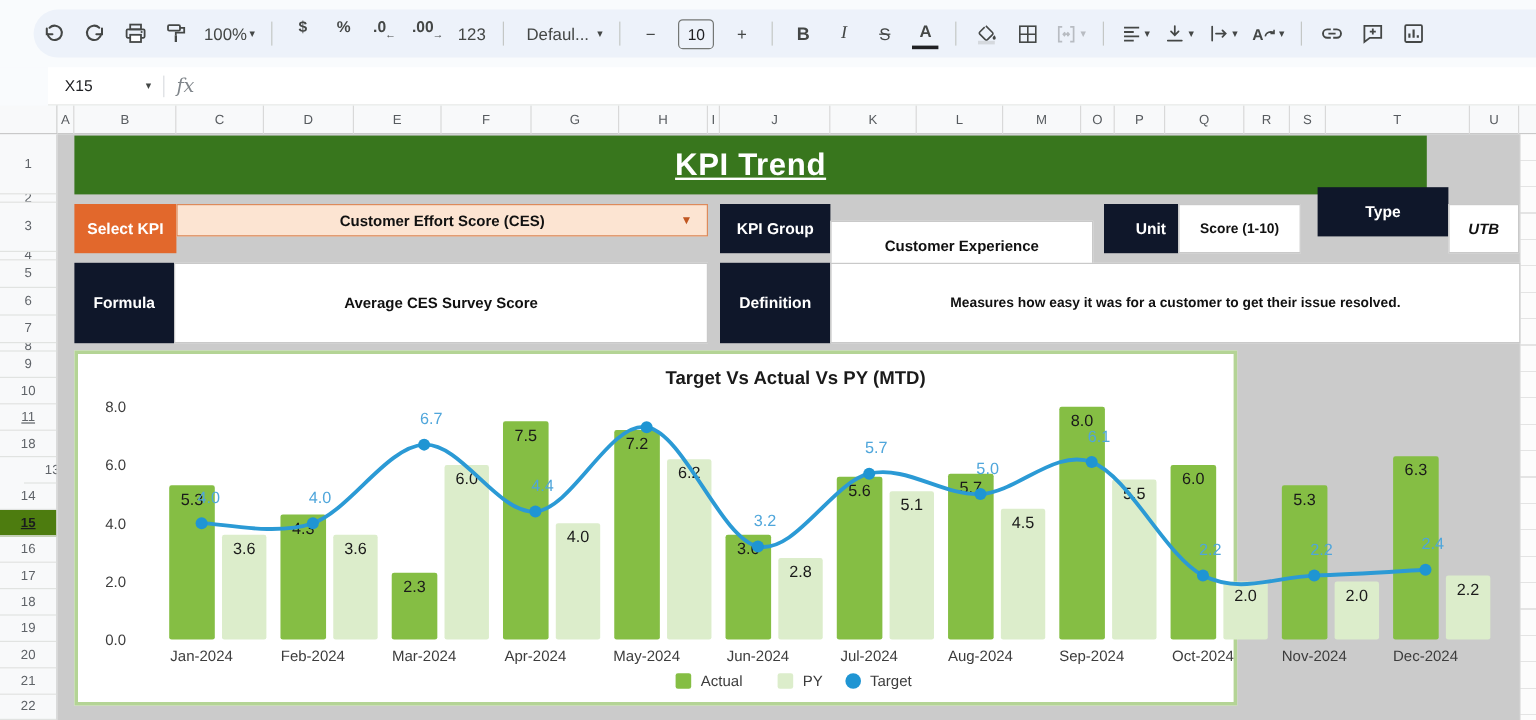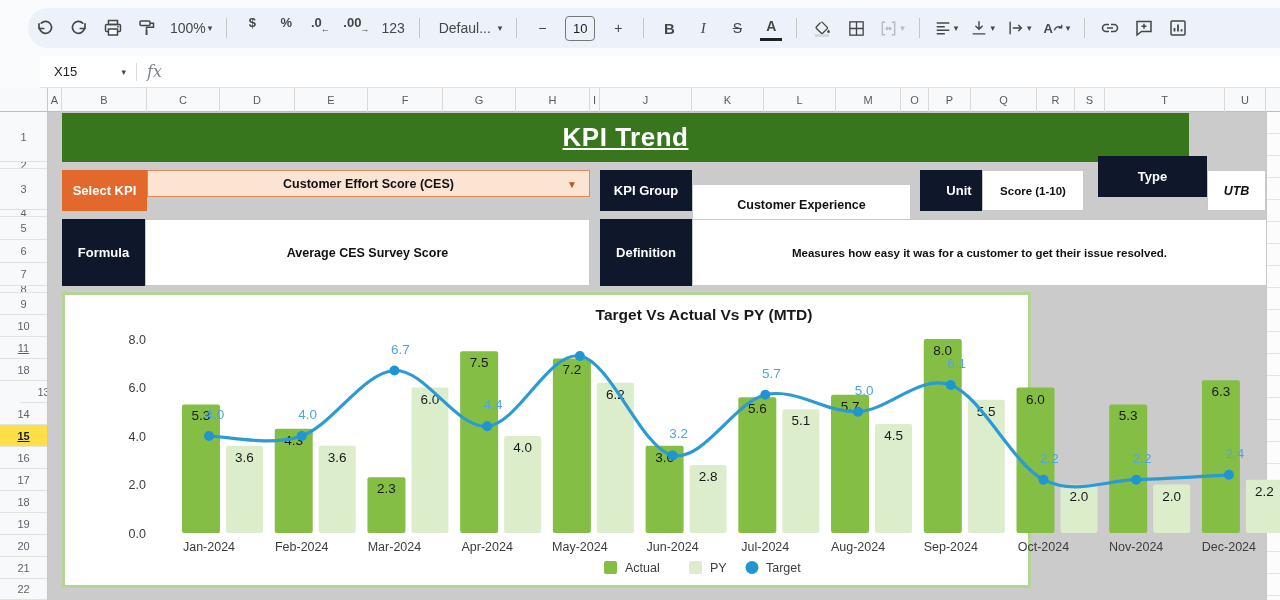--- a/index.html
+++ b/index.html
@@ -36,35 +36,35 @@
   .name-box { width:86px; padding-left:14px; font-size:13px; color:#202124; display:flex; align-items:center; justify-content:space-between; }
   .fb-div { width:1px; height:18px; background:#DADCE0; margin:0 10px; }
   .fx { font-family:"DejaVu Serif","Liberation Serif",serif; font-style:italic; color:#80868B; font-size:16px; }
 
   
   .corner-box { position:absolute; left:0; top:88px; width:48px; height:24px; background:#F8F9FA; border-right:1px solid #C7C7C7; border-bottom:1px solid #BDBDBD; }
   .col-headers { position:absolute; left:48px; top:88px; height:24px; right:0; display:flex; background:#F8F9FA; border-bottom:1px solid #BDBDBD; }
   .colh { height:24px; border-right:1px solid #D9D9D9; font-size:11px; color:#575B5F; display:flex; align-items:center; justify-content:center; flex:none; }
   .row-headers { position:absolute; left:0; top:112px; width:48px; bottom:0; background:#F8F9FA; border-right:1px solid #C7C7C7; overflow:hidden; }
   .rowh { width:100%; border-bottom:1px solid #E1E3E1; font-size:11px; color:#5F6368; display:flex; align-items:center; justify-content:center; overflow:hidden; flex:none; }
-  .rowh.selected { background:#fde047; color:#1A1C1E; font-weight:bold;text-decoration:underline; }
+  .rowh.selected { background:#4d7c0f; color:#1A1C1E; font-weight:bold;text-decoration:underline; }
   .canvas { position:absolute; left:48px; top:112px; right:0; bottom:0; background:#CBCBCB; }
   .right-strip { position:absolute; left:1266px; top:112px; width:14px; bottom:0; background:#FCFCFC; border-left:1px solid #C7C7C7;
                  background-image:repeating-linear-gradient(to bottom,#FCFCFC 0,#FCFCFC 21px,#E4E4E4 21px,#E4E4E4 22px); }
 
   
   .widget { position:absolute; display:flex; align-items:center; justify-content:center; }
   .banner { left:62px; top:113px; width:1127px; height:49px; background:#38761D; color:#fff; font-weight:bold; font-size:26px; letter-spacing:.5px;text-decoration:underline; }
   .lbl { color:#fff; font-weight:bold; font-size:13px; text-align:center; }
   .lbl-orange { background:#E2682C; }
   .lbl-green { background:#0f172a; }
   .valbox { background:#fff; color:#111; font-weight:bold; font-size:12.5px; text-align:center; border:1px solid #C9C9C9; }
   .dropdown { background:#FCE4D2; border:1px solid #DD8A5B; color:#111; font-weight:bold; font-size:12.5px; position:relative; }
   .dd-arrow { position:absolute; right:12px; top:50%; transform:translateY(-50%); color:#C05621; font-size:10px; }
-  .chart-box { position:absolute; left:62px; top:292px; width:969px; height:296px; background:#fff; border:3px solid #B4D495;padding-left:41px; }
+  .chart-box { position:absolute; left:62px; top:292px; width:969px; height:296px; background:#fff; border:3px solid #B4D495; }
 </style>
 </head>
 <body>
 
 <div class="toolbar">
   <div class="toolbar-pill">
 
     <span class="tb-btn">
       <svg width="20" height="20" viewBox="0 0 20 20" fill="none" stroke="#444746" stroke-width="1.7" stroke-linecap="round">
           <path d="M4 5.8 v4.7 h4.7"></path>

